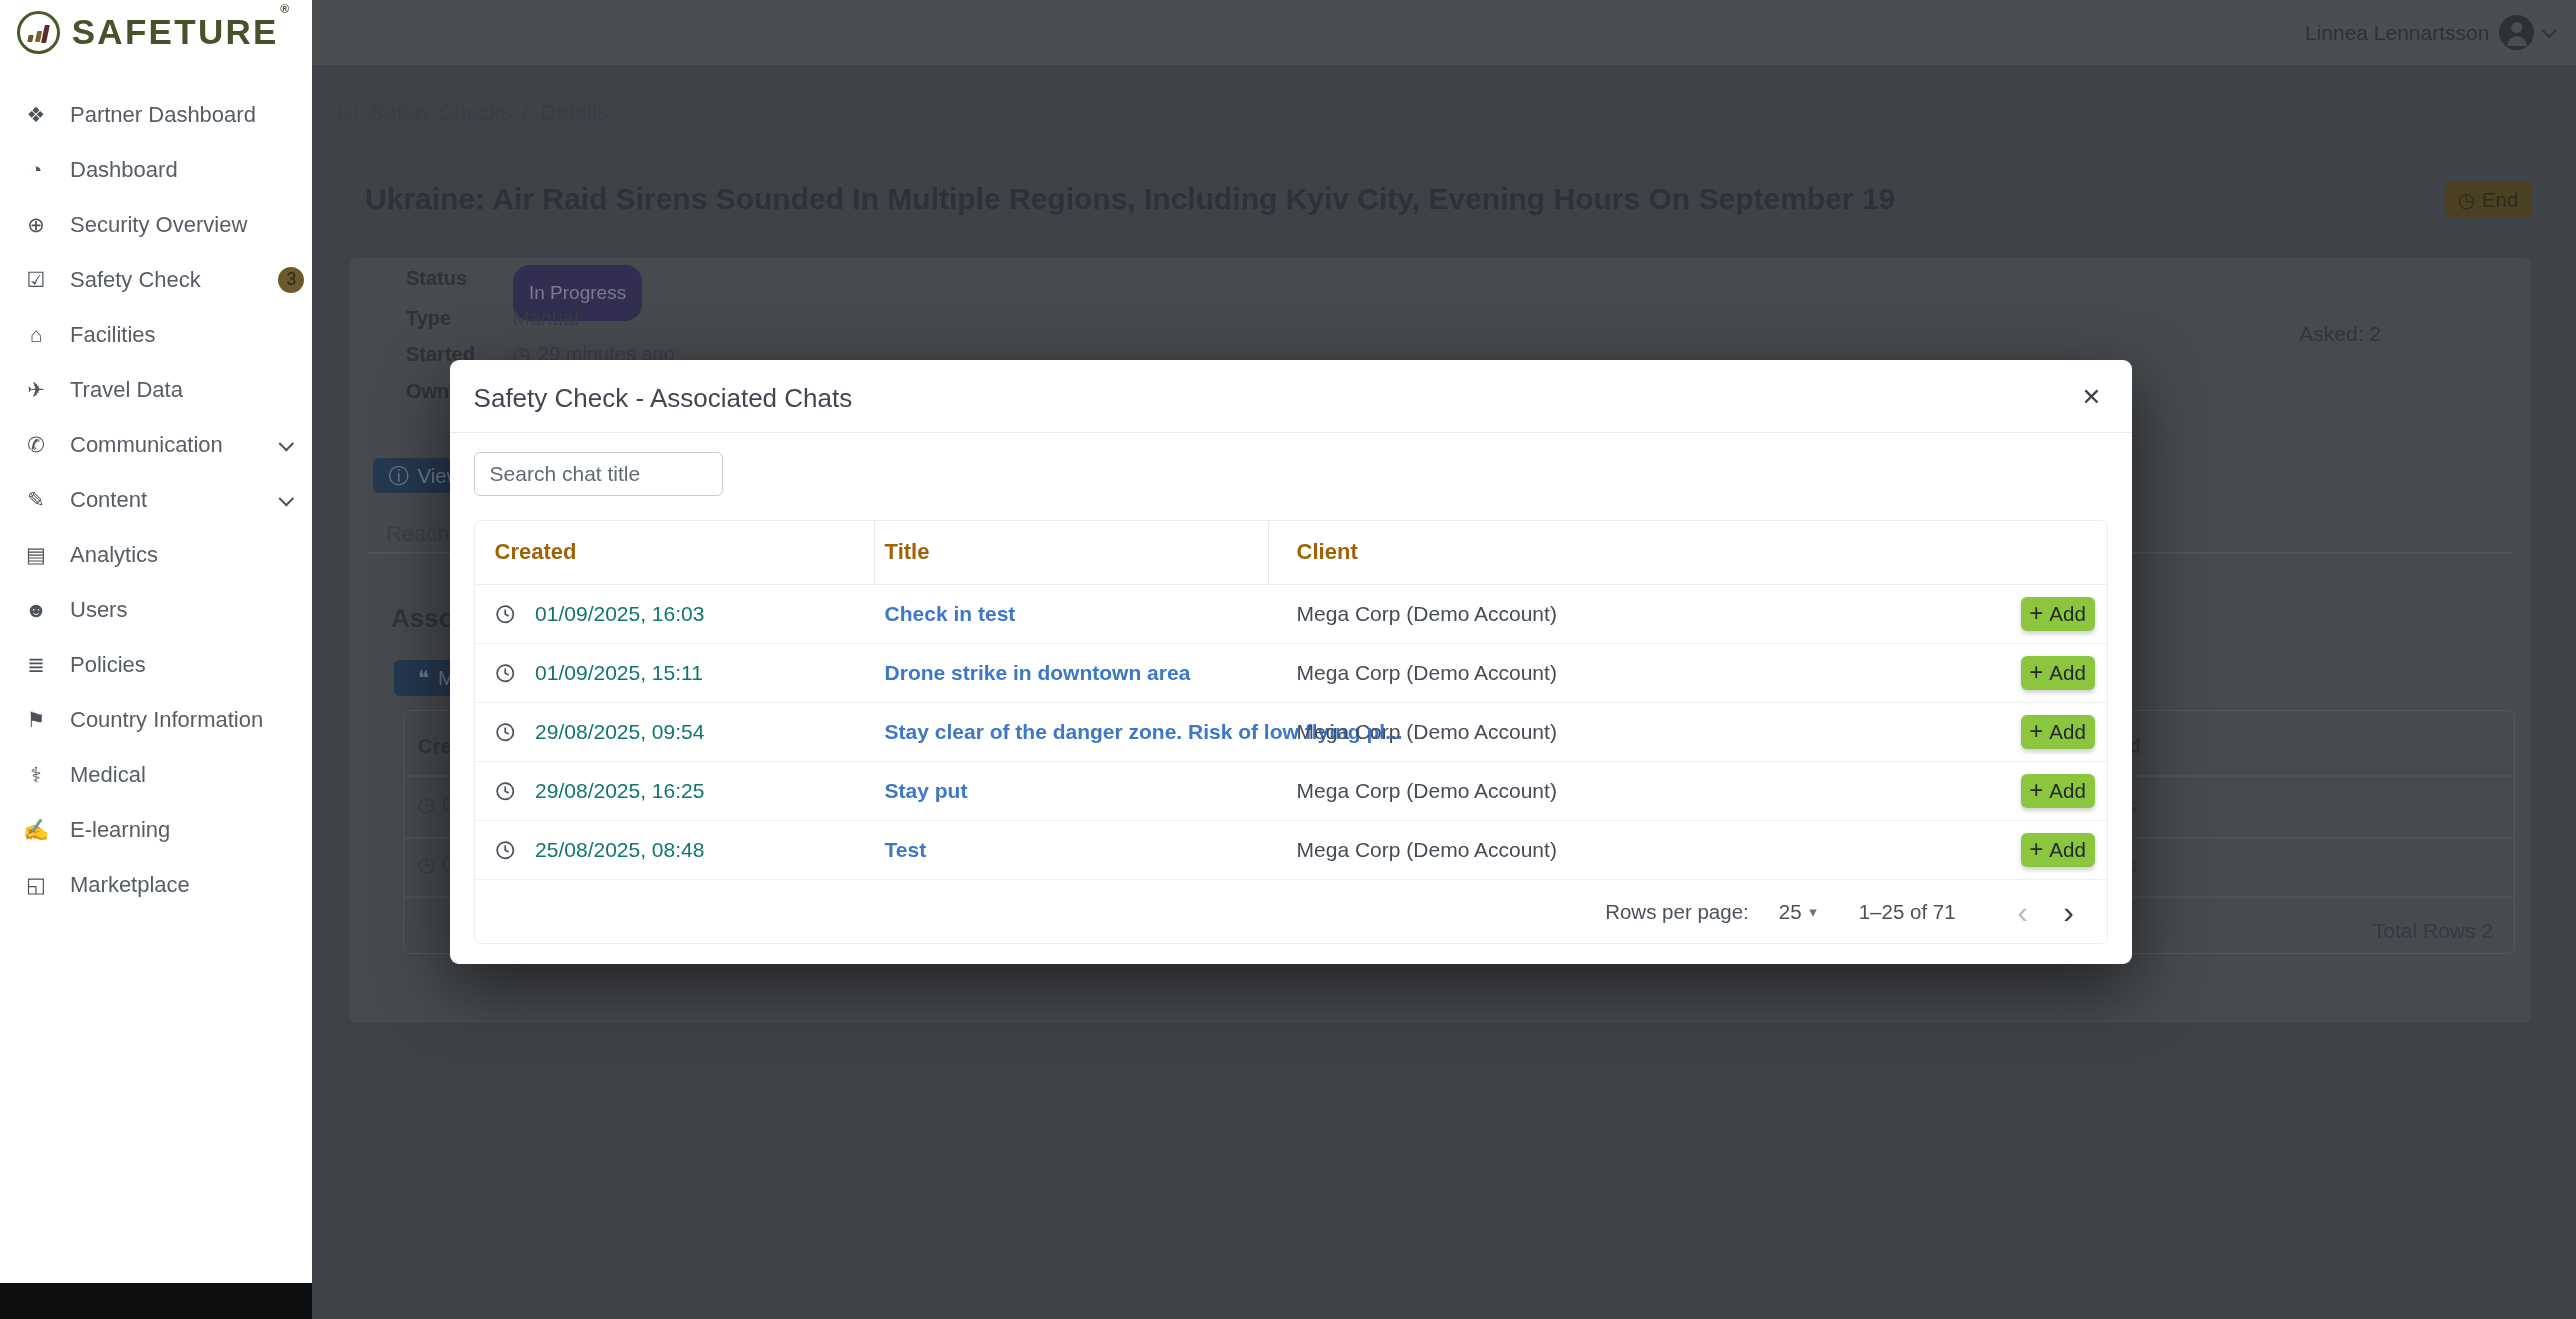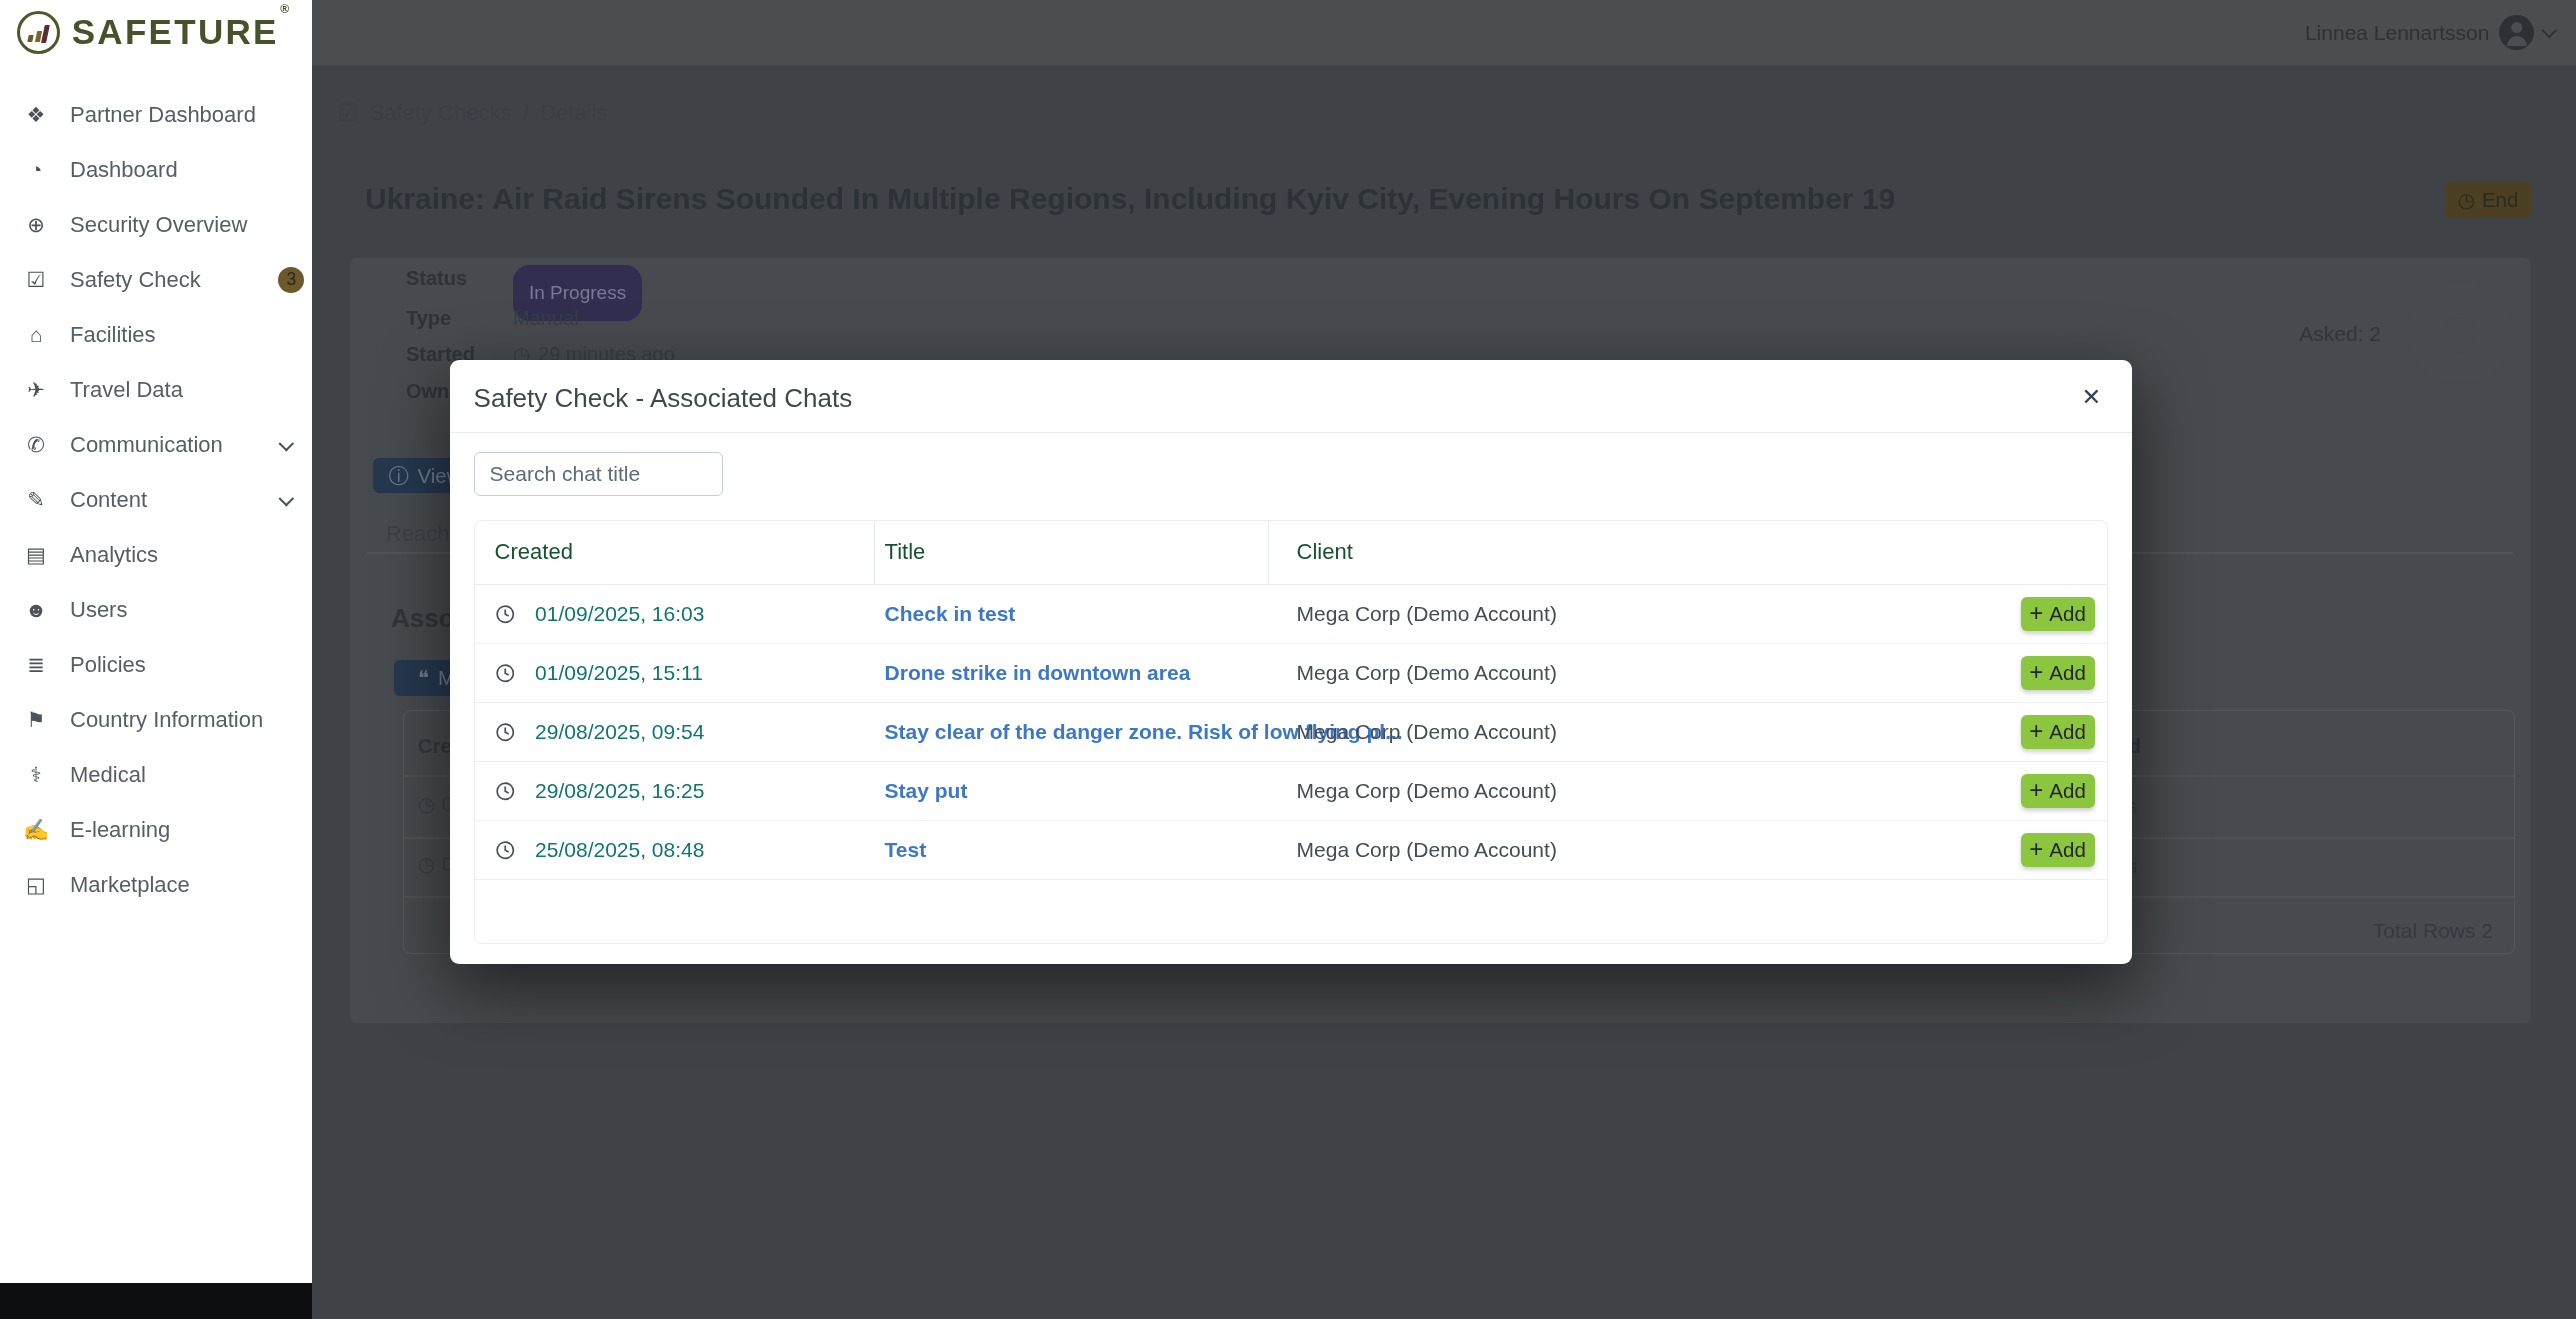--- a/index.html
+++ b/index.html
@@ -59,21 +59,21 @@
 
   
   .modal{left:450px;top:360px;width:1682px;height:604px;background:#ffffff;border-radius:9px;z-index:10;box-shadow:0 23px 68px rgba(0,0,0,0.55);}
   .m-title{position:absolute;left:23.6px;top:23px;font-size:26px;font-weight:400;color:#414750;}
   .m-close{position:absolute;left:1625px;top:20px;width:33px;height:33px;font-size:23.6px;color:#3c434b;display:flex;align-items:center;justify-content:center;cursor:pointer;}
   .m-divider{position:absolute;left:0;top:72px;width:100%;height:0.8px;background:#e9ebee;}
   .m-search{position:absolute;left:23.6px;top:92px;width:249px;height:44px;border:1.5px solid #c7cdd3;border-radius:6px;padding:0 15px;font-size:21px;color:#414750;outline:none;background:#fff;}
   .m-search::placeholder{color:#5f6a75;}
   .m-tablebox{position:absolute;left:23.6px;top:160px;width:1634px;height:424px;border:1.5px solid #ebedef;border-radius:7.6px;}
   .m-thead{position:absolute;left:0;top:0;width:100%;height:63px;}
-  .m-th{position:absolute;top:18px;font-size:22px;font-weight:400;color:#14532d;}
+  .m-th{position:absolute;top:18px;font-size:22px;font-weight:700;color:#a16207;}
   .m-colsep{position:absolute;top:0;width:0.8px;height:63px;background:#e7eaed;}
   .m-hline{position:absolute;left:0;top:63px;width:100%;height:0.8px;background:#e9ebee;}
   .m-rows{position:absolute;left:0;top:64px;width:100%;}
   .m-row{position:relative;width:100%;height:59px;border-bottom:0.8px solid #edeff1;}
   .m-created{position:absolute;left:20px;top:50%;transform:translateY(-50%);display:flex;align-items:center;gap:20px;font-size:21px;color:#0f766e;}
   .clock-svg{width:20.5px;height:20.5px;stroke:#4a515a;fill:none;stroke-width:2;}
   .m-link{position:absolute;left:410px;top:50%;transform:translateY(-50%);font-size:21px;font-weight:600;color:#3c77c8;cursor:pointer;}
   .m-client{position:absolute;left:822px;top:50%;transform:translateY(-50%);font-size:21px;color:#454c55;}
   .add-btn{position:absolute;left:1546px;top:50%;transform:translateY(-50%);width:74px;height:34px;background:#8cc63e;border-radius:6px;display:flex;align-items:center;justify-content:center;gap:6px;font-size:20.5px;color:#23282e;cursor:pointer;box-shadow:0 2.3px 4.6px rgba(0,0,0,0.18);}
   .add-plus{font-size:24px;font-weight:400;line-height:1;margin-top:-2.3px;}
@@ -364,17 +364,27 @@
             <span class="m-link">Test</span>
             <span class="m-client">Mega Corp (Demo Account)</span>
             <span class="add-btn">
               <span class="add-plus">+</span>
               <span>Add</span>
             </span>
           </div>
 
       </div>
 
+      <div class="m-pager">
+        <span class="pg-label">Rows per page:</span>
+        <span class="pg-select">
+          <span>25</span>
+          <span class="pg-caret">▾</span>
+        </span>
+        <span class="pg-range">1–25 of 71</span>
+        <span class="pg-prev">‹</span>
+        <span class="pg-next">›</span>
+      </div>
     </div>
   </div>
 
 </div>
 
 
 </body></html>

